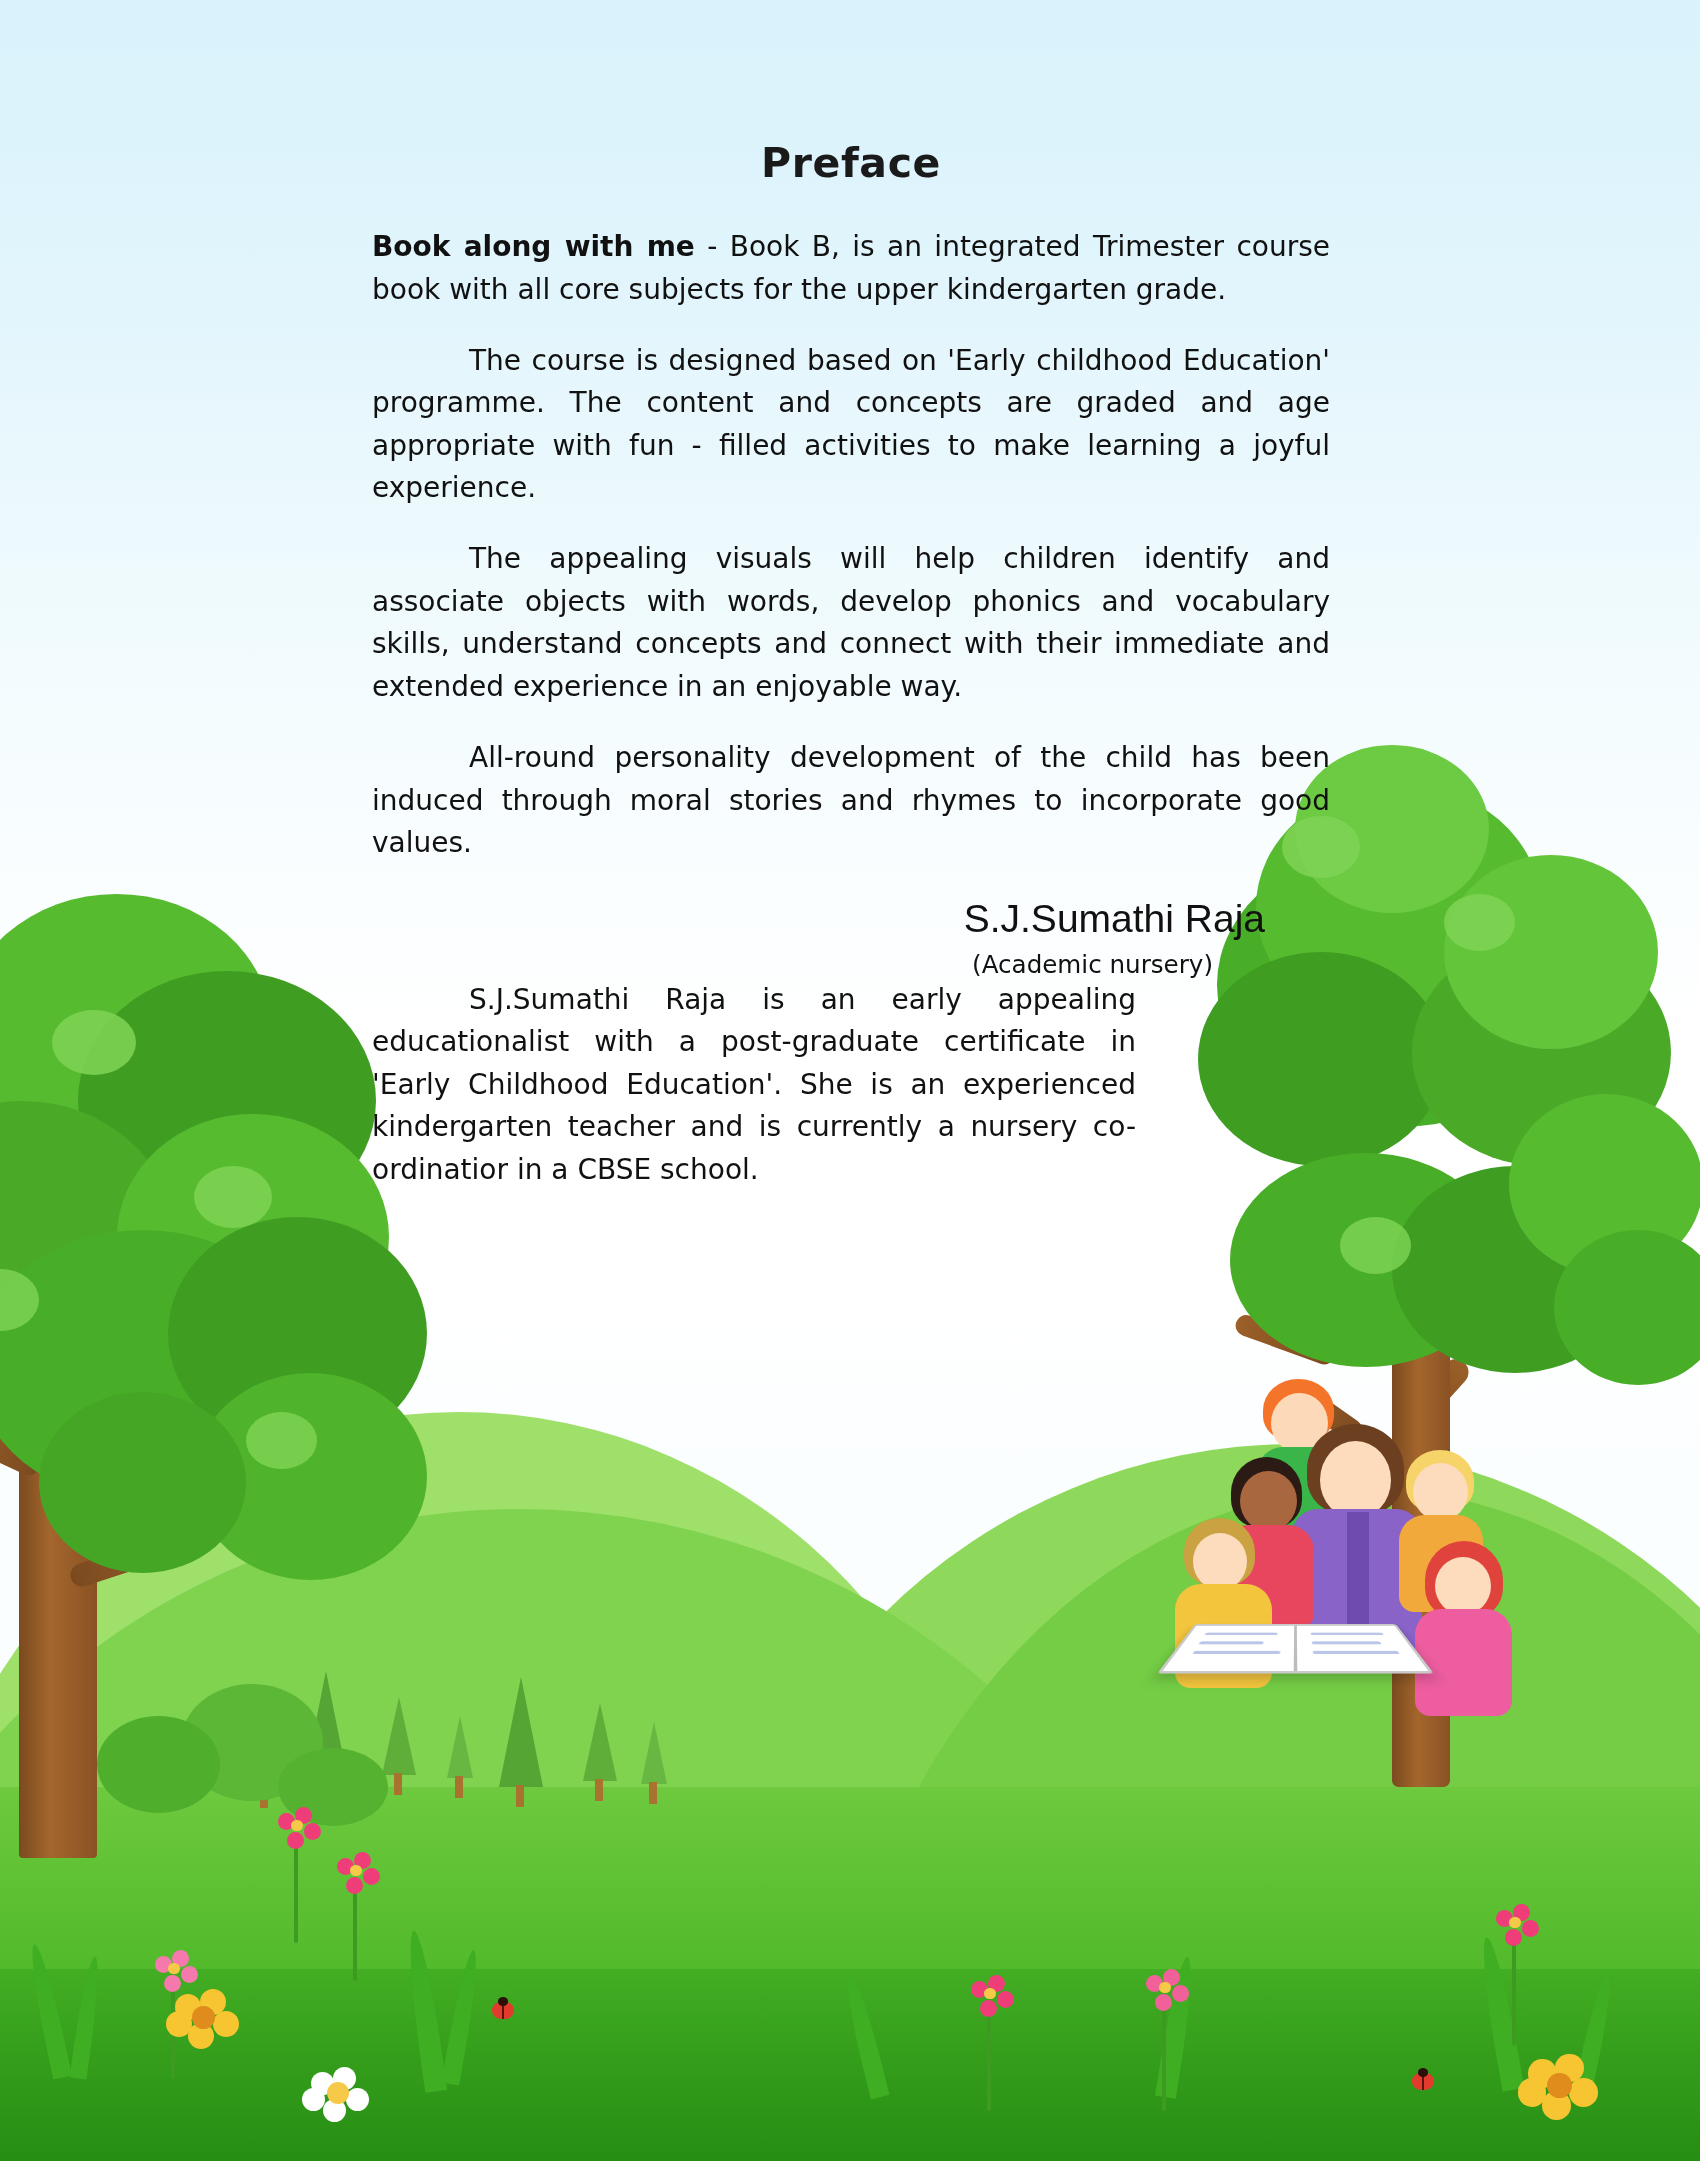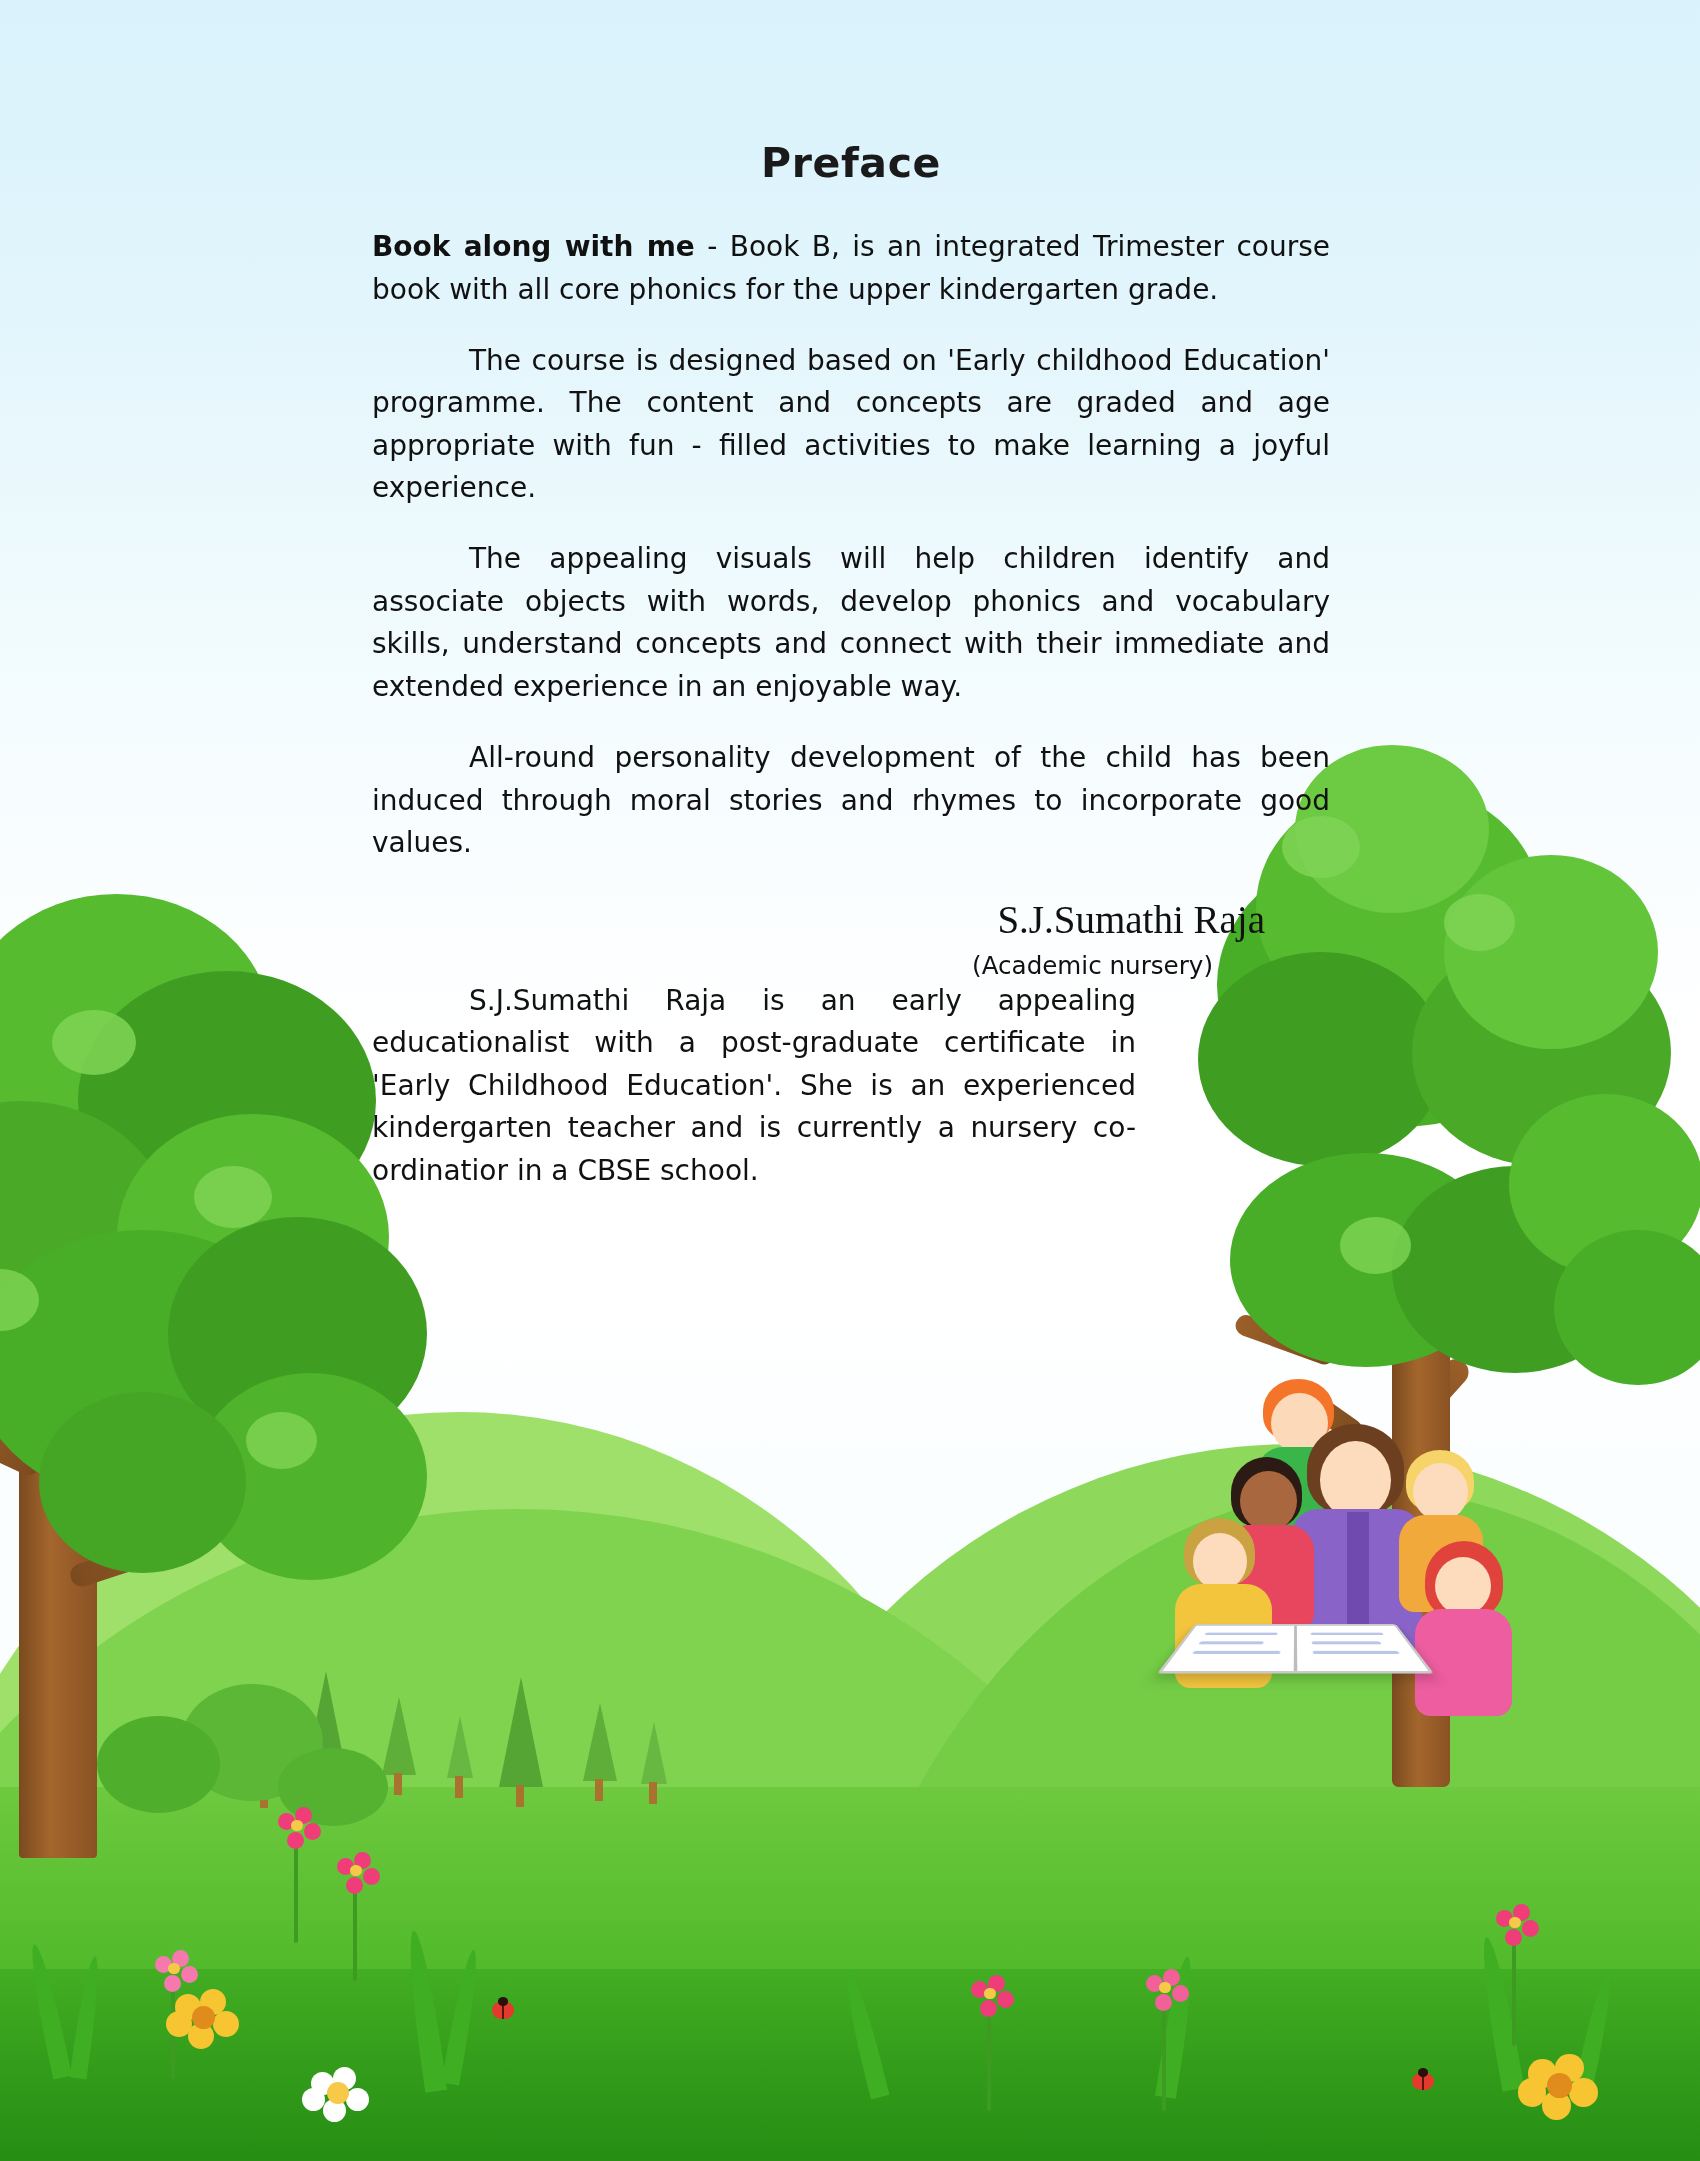--- a/index.html
+++ b/index.html
@@ -238,21 +238,21 @@
     color: #111111;
     text-align: justify;
     margin: 0 0 28.5px 0;
     text-indent: 97px;
   }
   p.para.first { text-indent: 0; }
   .lead-bold { font-weight: bold; }
 
   .signature {
     text-align: right;
-    font-family: Liberation Serif, serif;
+    font-family: Liberation Sans, sans-serif;
     font-size: 39px;
     color: #111111;
     margin: 32px 65px 0 0;
   }
   .sign-role {
     text-align: right;
     font-family: "DejaVu Sans", sans-serif;
     font-size: 24.6px;
     color: #111111;
     margin: 9px 117px 0 0;
@@ -468,21 +468,21 @@
 
       <div class="ladybug" style="left:492px; top:2001px;"></div>
       <div class="ladybug" style="left:1412px; top:2072px;"></div>
     </div>
   </div>
 
   <div class="content">
 
     <h1 class="preface-title">Preface</h1>
 
-    <p class="para first"><span class="lead-bold">Book along with me</span><span> - Book B, is an integrated Trimester course book with all core phonics for the upper kindergarten grade.</span></p>
+    <p class="para first"><span class="lead-bold">Book along with me</span><span> - Book B, is an integrated Trimester course book with all core subjects for the upper kindergarten grade.</span></p>
 
     <p class="para">The course is designed based on 'Early childhood Education' programme. The content and concepts are graded and age appropriate with fun - filled activities to make learning a joyful experience.</p>
 
     <p class="para">The appealing visuals will help children identify and associate objects with words, develop phonics and vocabulary skills, understand concepts and connect with their immediate and extended experience in an enjoyable way.</p>
 
     <p class="para">All-round personality development of the child has been induced through moral stories and rhymes to incorporate good values.</p>
 
 
     <div class="signature">S.J.Sumathi Raja</div>
     <div class="sign-role">(Academic nursery)</div>

